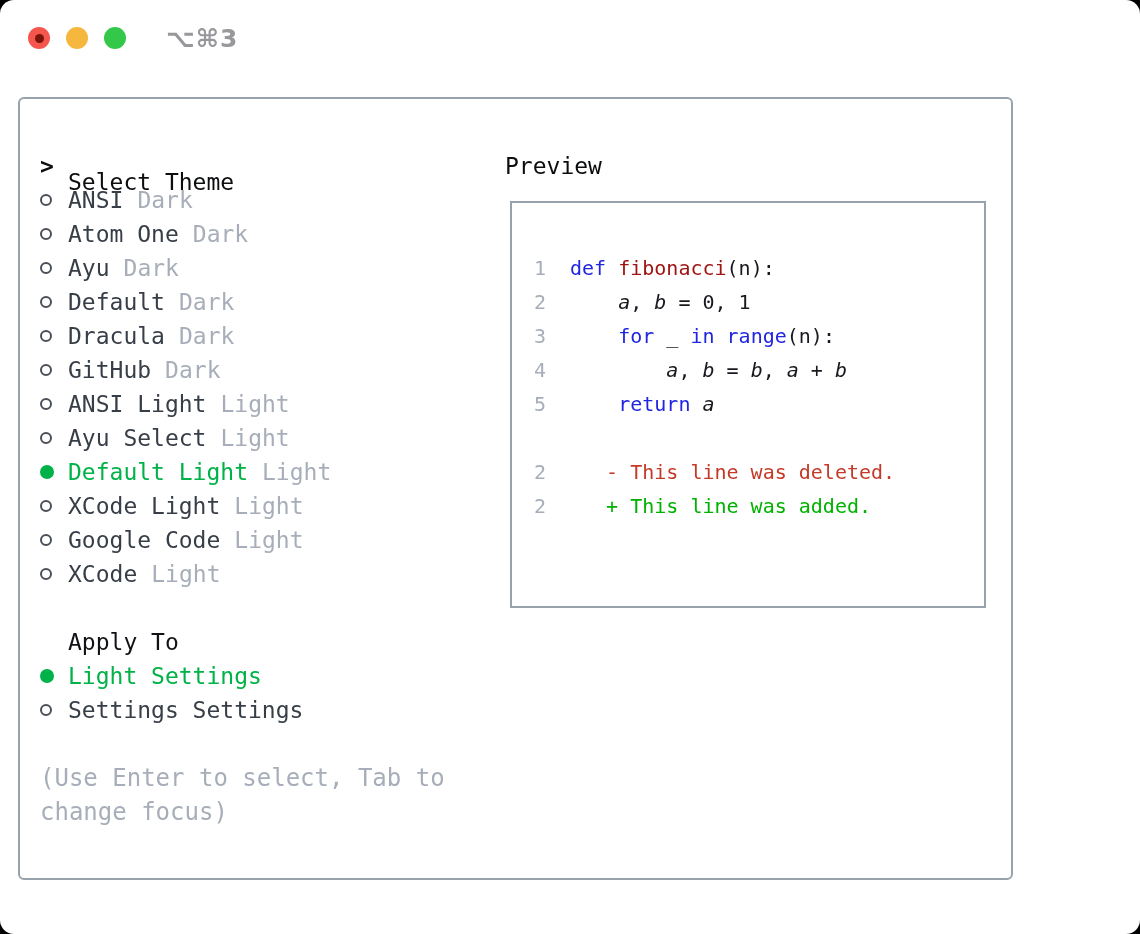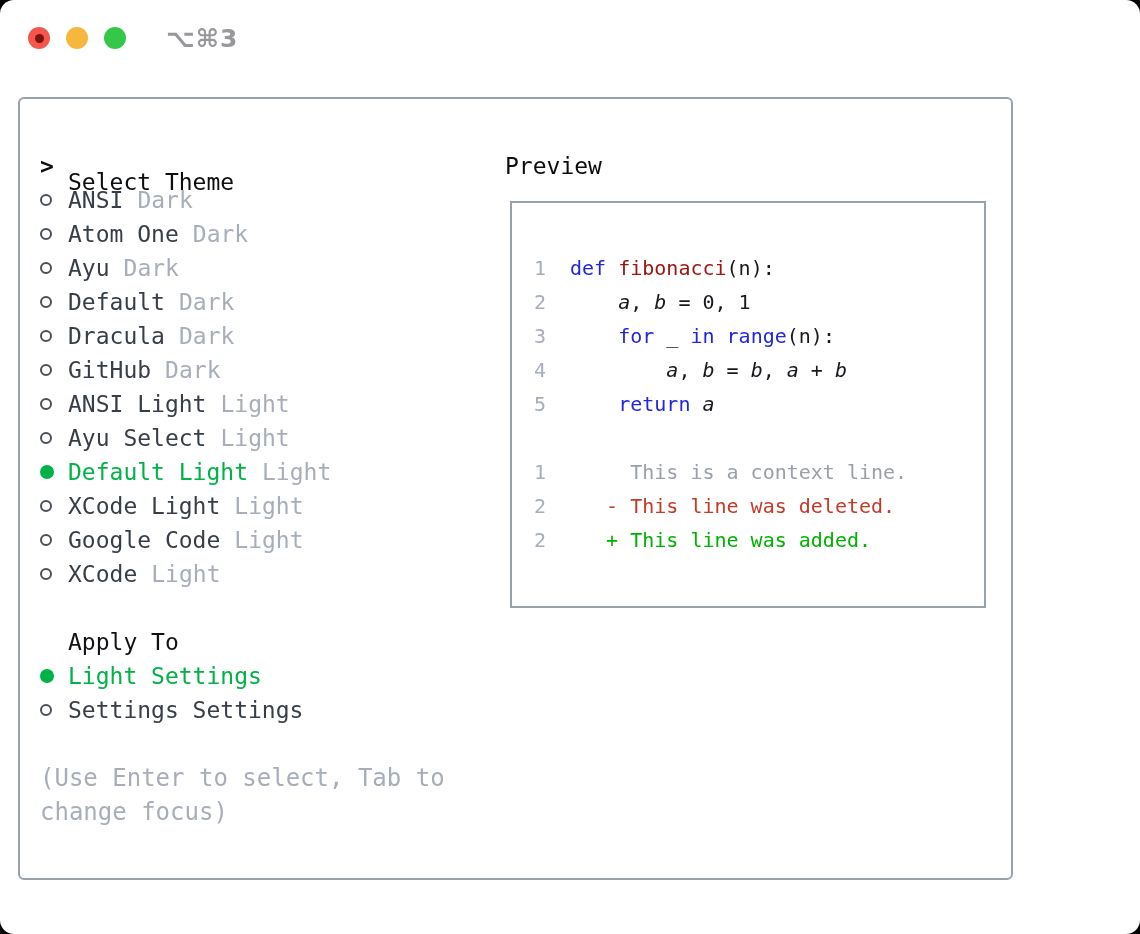--- a/index.html
+++ b/index.html
@@ -101,20 +101,19 @@
     <div class="right">
       <div class="preview-label">Preview</div>
       <div class="preview-box">
         <div id="preview-lines">
             <div class="pline"><span class="ln">1</span><span class="s-keyword">def</span><span class="s-text"> </span><span class="s-function">fibonacci</span><span class="s-text">(n):</span></div>
             <div class="pline"><span class="ln">2</span><span class="s-text">    </span><span class="s-variable">a</span><span class="s-text">, </span><span class="s-variable">b</span><span class="s-text"> = 0, 1</span></div>
             <div class="pline"><span class="ln">3</span><span class="s-text">    </span><span class="s-keyword">for</span><span class="s-text"> _ </span><span class="s-keyword">in</span><span class="s-text"> </span><span class="s-keyword">range</span><span class="s-text">(n):</span></div>
             <div class="pline"><span class="ln">4</span><span class="s-text">        </span><span class="s-variable">a</span><span class="s-text">, </span><span class="s-variable">b</span><span class="s-text"> = </span><span class="s-variable">b</span><span class="s-text">, </span><span class="s-variable">a</span><span class="s-text"> + </span><span class="s-variable">b</span></div>
             <div class="pline"><span class="ln">5</span><span class="s-text">    </span><span class="s-keyword">return</span><span class="s-text"> </span><span class="s-variable">a</span></div>
             <div class="pline"><span class="ln"></span></div>
-            <div class="pline"><span class="ln">1</span><span class="s-context">     This is a context line.</span></div>
             <div class="pline"><span class="ln">2</span><span class="s-deleted">   - This line was deleted.</span></div>
             <div class="pline"><span class="ln">2</span><span class="s-added">   + This line was added.</span></div>
           </div>
       </div>
     </div>
   </div>
 </div>
 
 </body></html>

